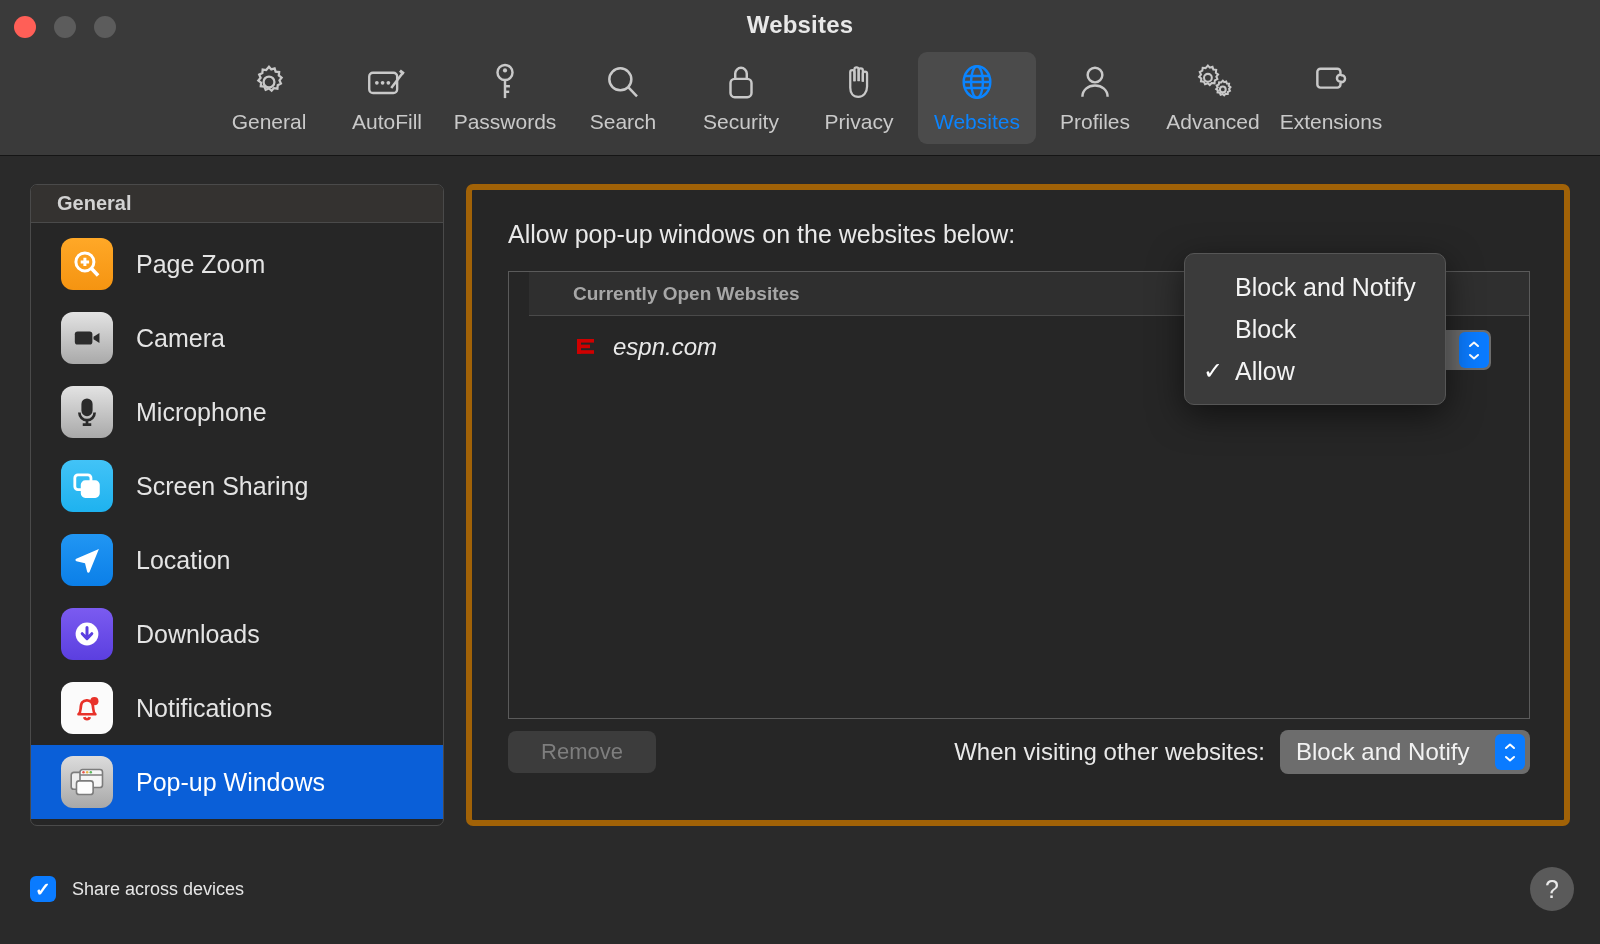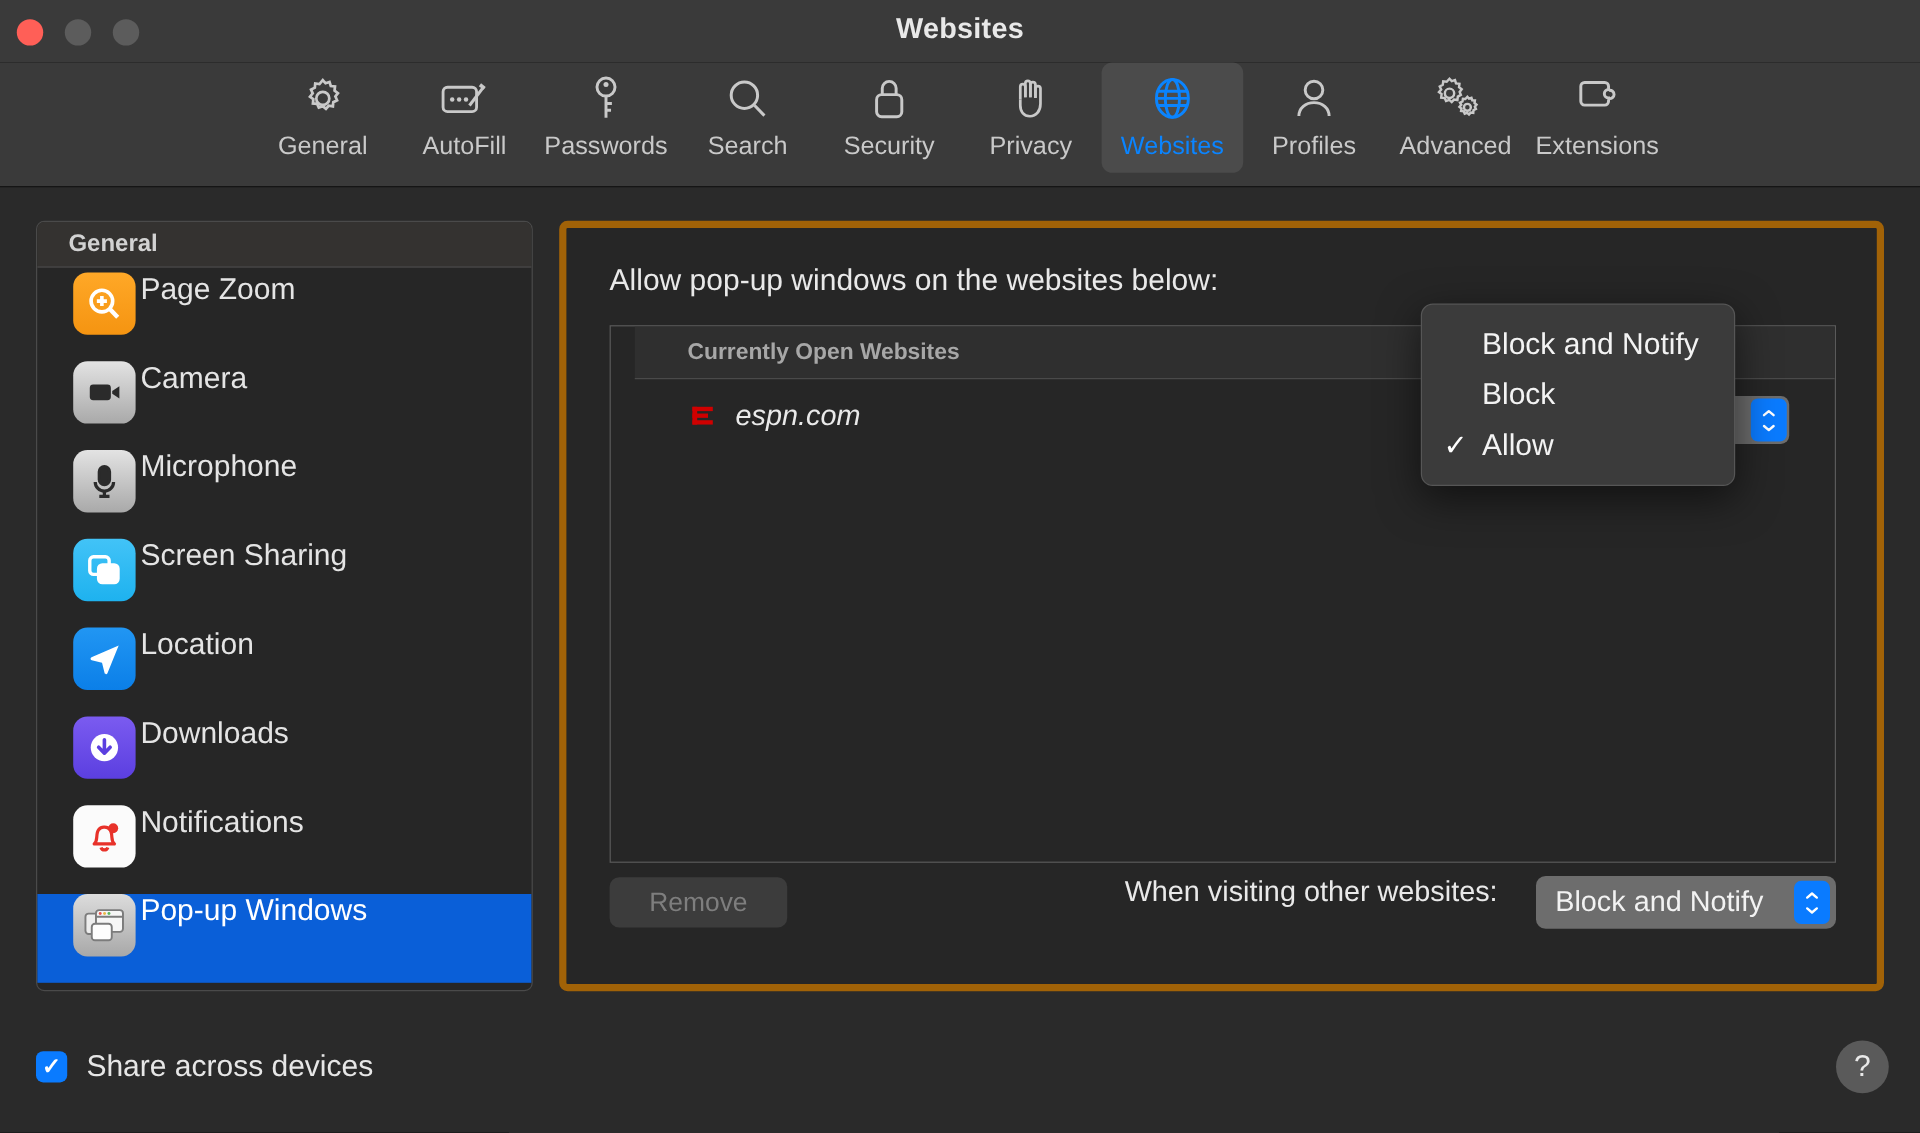--- a/index.html
+++ b/index.html
@@ -86,22 +86,22 @@
     height: 38px;
     background: #343230;
     border-bottom: 1px solid #4a4a4a;
     display: flex; align-items: center;
     padding-left: 26px;
     font-size: 20px; font-weight: bold; color: #d2d2d2;
   }
   .sidebar-list { flex: 1 1 auto; padding-top: 4px; }
   .side-item {
     height: 74px;
-    display: flex; 
-    padding-left: 30px; gap: 4px;
+    display: flex; align-items: center;
+    padding-left: 30px; gap: 23px;
     cursor: default;
   }
   .side-item.active { background: #0a5fd8; }
   .side-item .side-label { font-size: 25px; color: #e4e4e4; }
   .side-item.active .side-label { color: #ffffff; }
   .app-icon {
     width: 52px; height: 52px; border-radius: 12px;
     display: flex; align-items: center; justify-content: center;
     flex: 0 0 auto;
     position: relative;
@@ -166,21 +166,21 @@
   .main-footer {
     position: absolute; left: 36px; right: 34px; top: 540px;
     display: flex; align-items: center;
   }
   .btn-remove {
     width: 148px; height: 42px;
     background: #3c3c3c; border: none; border-radius: 8px;
     color: #7e7e7e; font-size: 22px;
     font-family: "Liberation Sans", sans-serif;
   }
-  .footer-right { margin-left: auto; display: flex; align-items: flex-start; gap: 32px; }
+  .footer-right { margin-left: auto; display: flex; align-items: center; gap: 15px; }
   .footer-label { font-size: 24px; color: #e9e9e9; }
   .popup-btn {
     height: 44px; min-width: 250px;
     background: #6d6d6d; border-radius: 8px;
     display: flex; align-items: center; gap: 12px;
     padding: 0 3px 0 16px;
   }
   .popup-btn .pb-text { font-size: 24px; color: #f2f2f2; white-space: nowrap; }
   .popup-btn .stepper { margin-left: auto; }
 
@@ -190,21 +190,21 @@
     height: 96px;
     display: flex; align-items: center;
     padding: 0 26px 14px 30px;
   }
   .checkrow { display: flex; align-items: center; gap: 16px; }
   .checkbox {
     width: 26px; height: 26px; border-radius: 6px;
     background: #0a7bff;
     display: flex; align-items: center; justify-content: center;
   }
-  .check-label { font-size: 25px; color: #e6e6e6; }
+  .check-label { font-size: 18px; color: #e6e6e6; }
   .help-btn {
     margin-left: auto;
     width: 44px; height: 44px; border-radius: 50%;
     background: #5a5a5a; color: #e9e9e9;
     font-size: 25px; display: flex; align-items: center; justify-content: center;
   }
 
   
   .menu {
     position: absolute;

